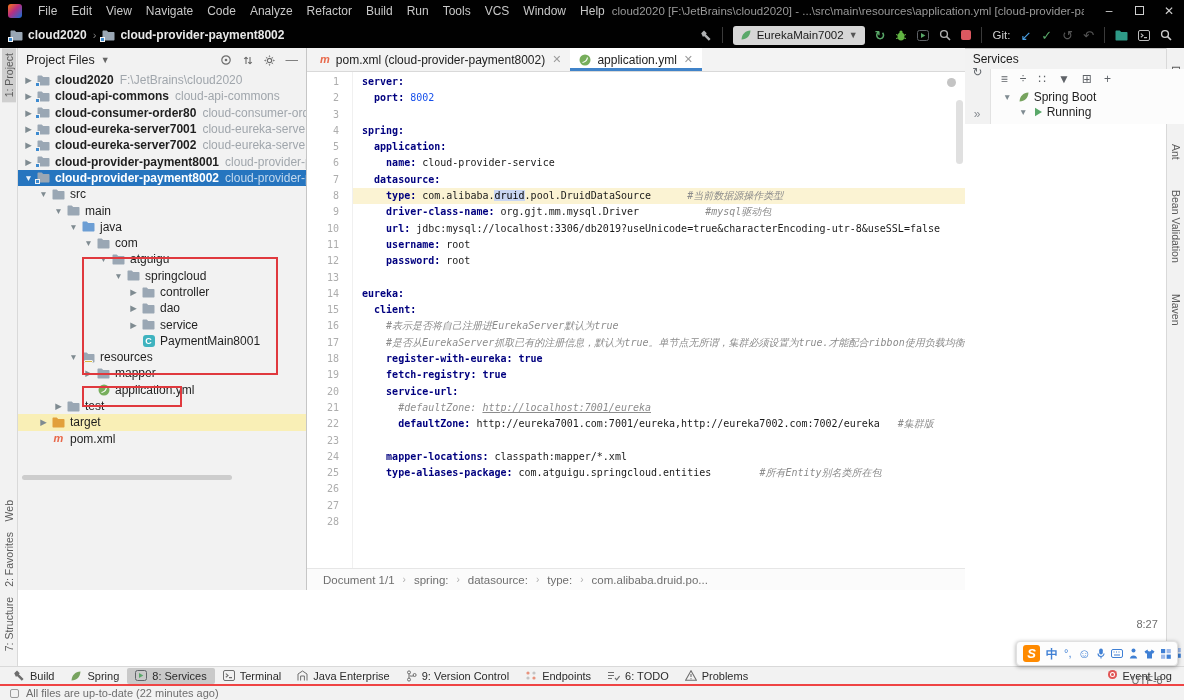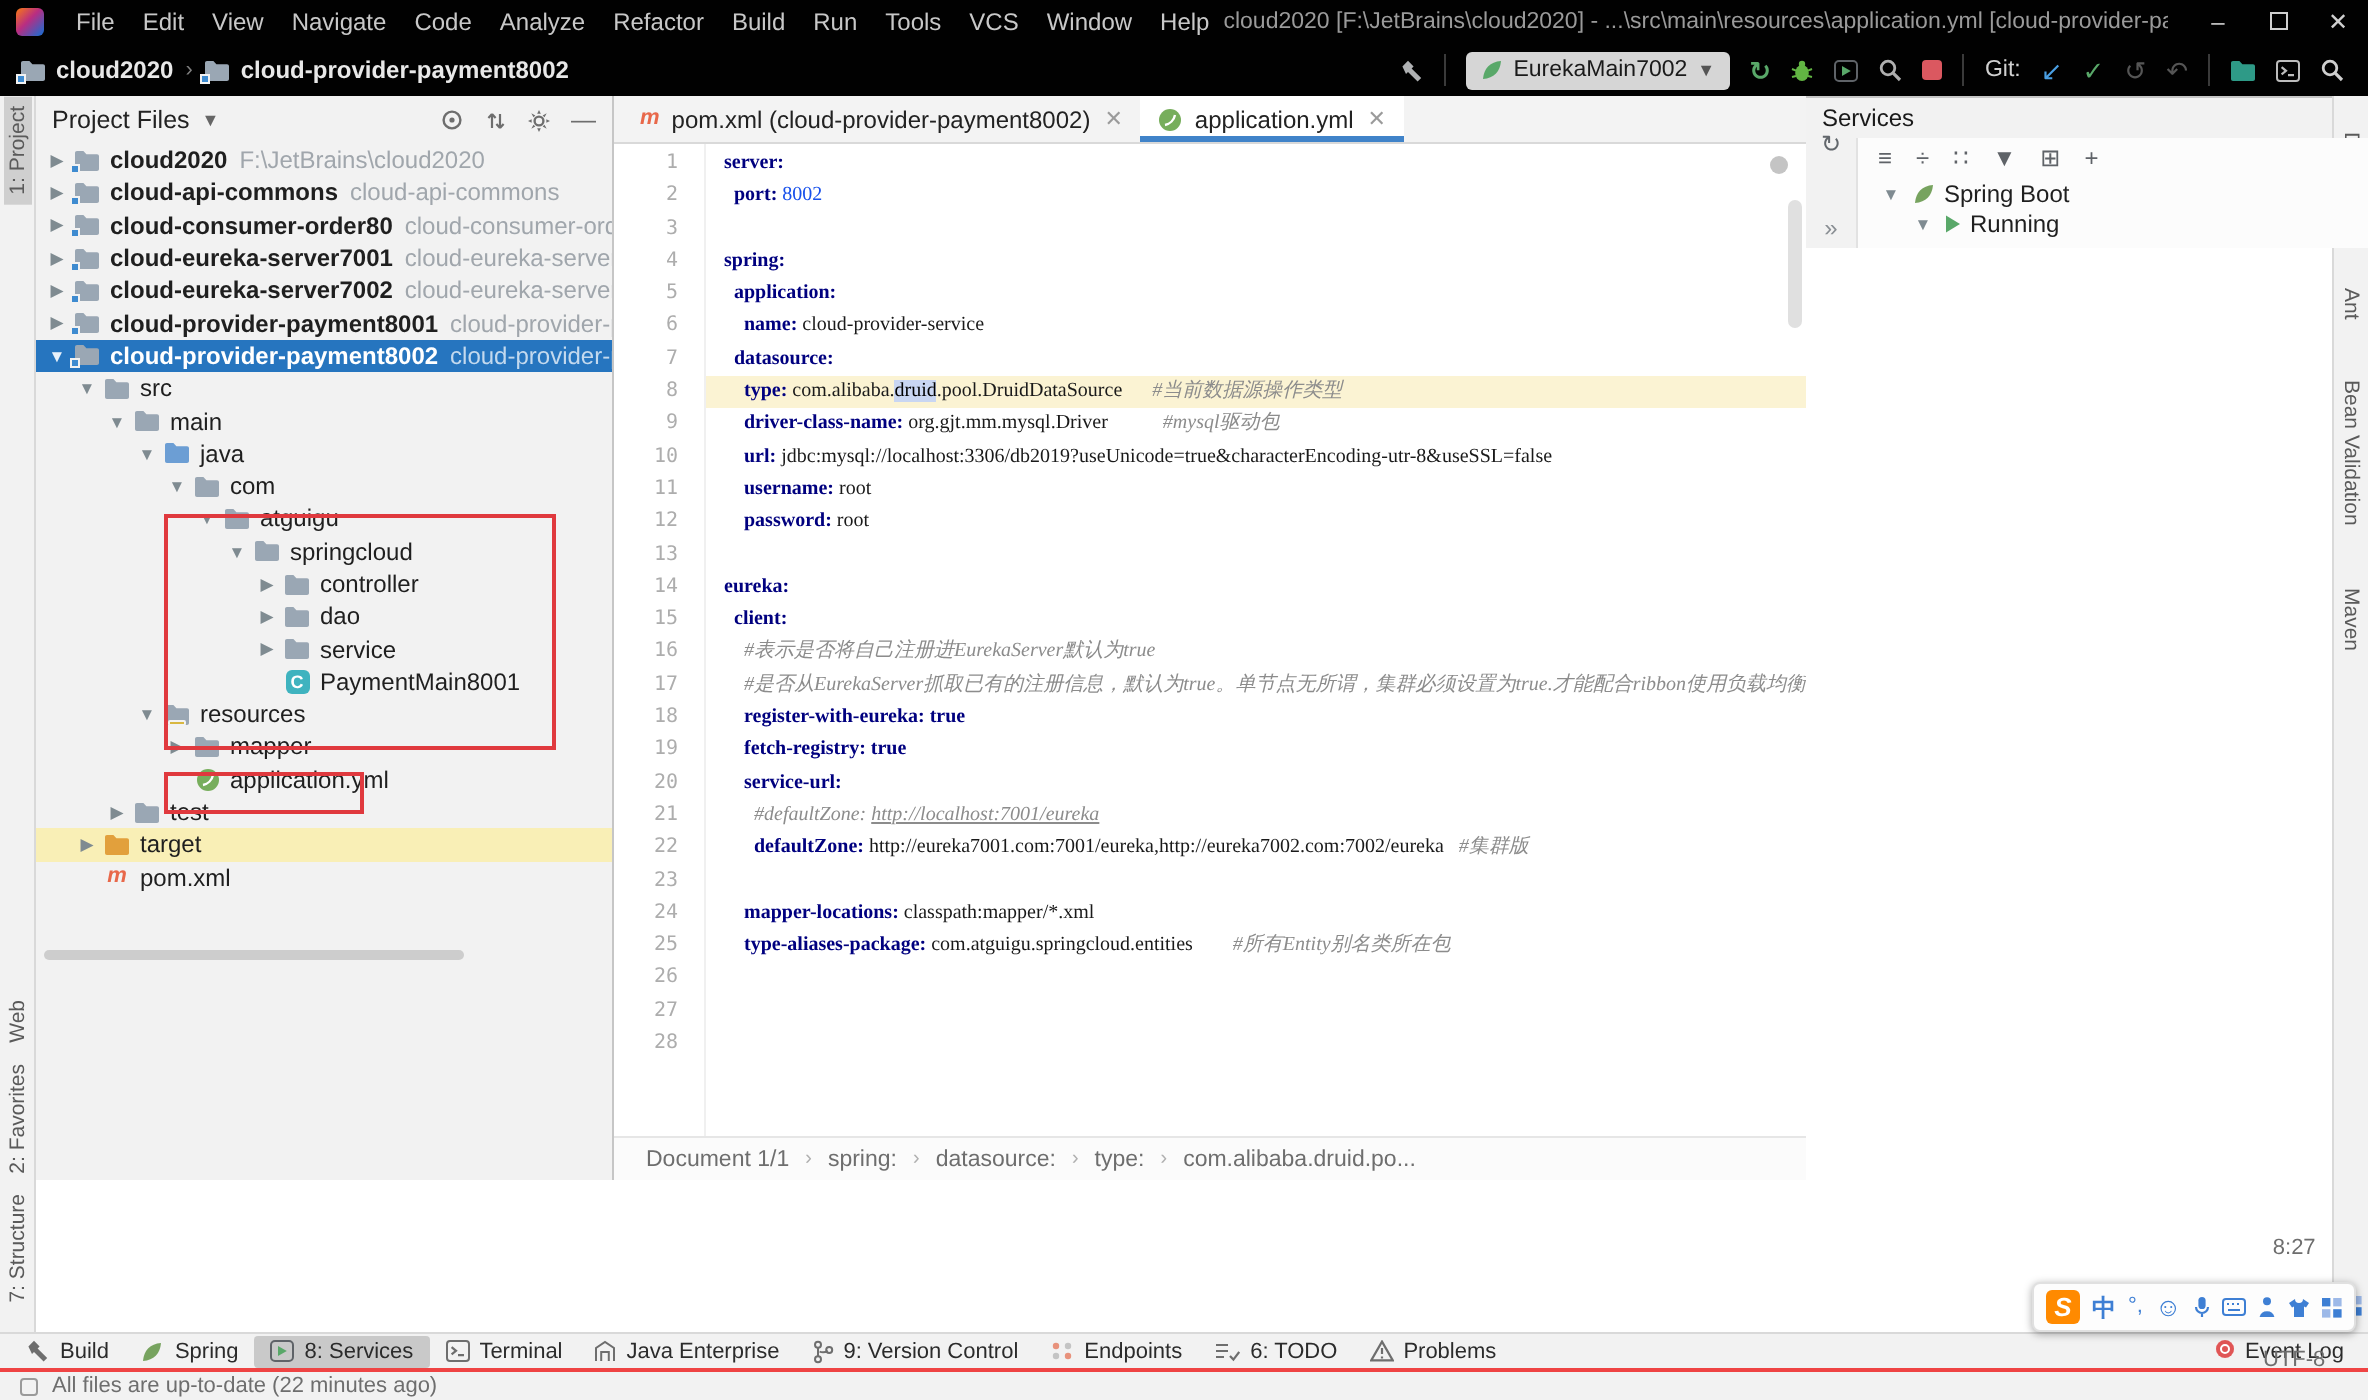--- a/index.html
+++ b/index.html
@@ -77,21 +77,21 @@
   
   .editor { flex:1; min-width:0; display:flex; flex-direction:column; background:#fff; position:relative; }
   .tabbar { height:24px; background:#f3f3f3; display:flex; align-items:stretch; border-bottom:1px solid #d9d9d9; padding-left:4px; }
   .tab { display:flex; align-items:center; gap:6px; padding:0 9px; font-size:12px; color:#222; }
   .tab.active { background:#fff; box-shadow:inset 0 -3px 0 #4083c9; }
   .tab .x { color:#9b9b9b; font-size:11px; margin-left:1px; }
   .code-wrap { flex:1; display:flex; font-family:"DejaVu Sans Mono","Liberation Mono",monospace;
                font-size:10px; line-height:16.3px; position:relative; overflow:hidden; }
   .gutter { width:46px; flex:none; text-align:right; padding:2px 13px 0 0; color:#adadad; border-right:1px solid #f0f0f0; }
   .gl { height:16.3px; }
-  .lines { flex:1; padding:2px 0 0 9px; min-width:0;font-family:Liberation Serif, serif; }
+  .lines { flex:1; padding:2px 0 0 9px; min-width:0; }
   .cl { height:16.3px; white-space:pre; }
   .cl.caret { background:#fbf3d3; margin-left:-9px; padding-left:9px; }
   .k  { color:#00007f; font-weight:700; }
   .kw { color:#00007f; font-weight:700; }
   .n  { color:#1750eb; }
   .v  { color:#1a1a1a; }
   .c  { color:#8c8c8c; font-style:italic; }
   .cu { color:#8c8c8c; font-style:italic; text-decoration:underline; }
   .hl { background:#c9d6f2; }
   .insp-dot { position:absolute; top:6px; right:9px; width:9px; height:9px; border-radius:50%; background:#c4c4c4; }

